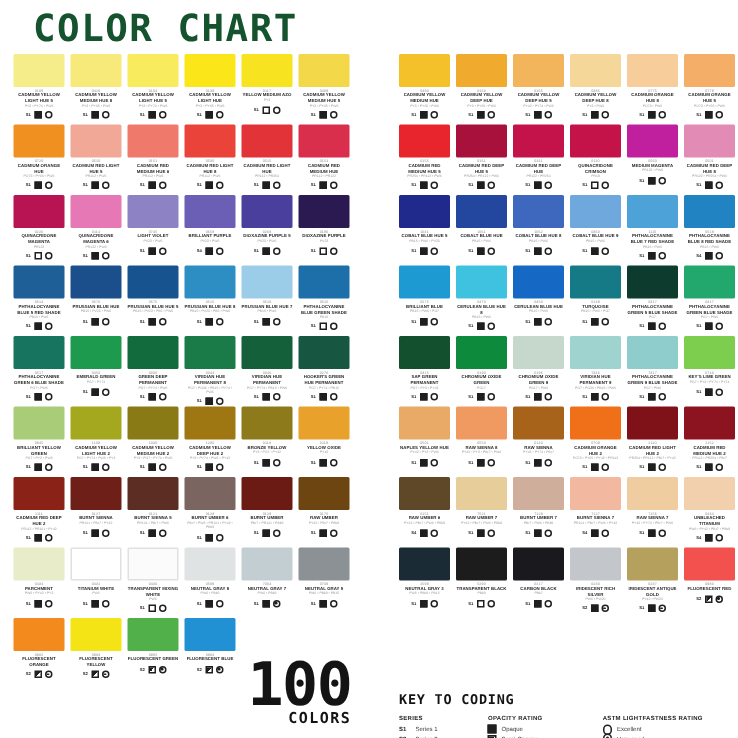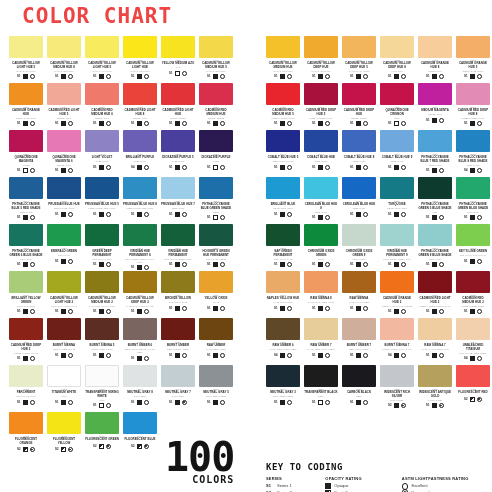--- a/index.html
+++ b/index.html
@@ -4,21 +4,21 @@
 <style>
   html,body{margin:0;padding:0;}
   body{
     width:492px;height:492px;background:#ffffff;
     font-family:"Liberation Sans", sans-serif;
     overflow:hidden;position:relative;
   }
   #chart-title{
     position:absolute;left:22px;top:4px;
     font-family:"DejaVu Sans Mono", monospace;
-    font-weight:bold;font-size:21px;letter-spacing:1px;color:#ef4444;
+    font-weight:bold;font-size:25px;letter-spacing:1px;color:#14532d;
   }
   .panel{position:absolute;top:36px;}
   #panel-left{left:9px;}
   #panel-right{left:266px;}
   .grid-row{display:flex;gap:4px;height:47px;}
   .cell{width:34px;}
   .swatch{height:22px;width:34px;border-radius:1px;}
   .meta{padding-top:1px;text-align:center;}
   .code{font-size:2.4px;color:#8a8a8a;letter-spacing:.1px;line-height:3.2px;}
   .cname{font-size:2.9px;font-weight:bold;color:#1f1f1f;line-height:3.4px;

